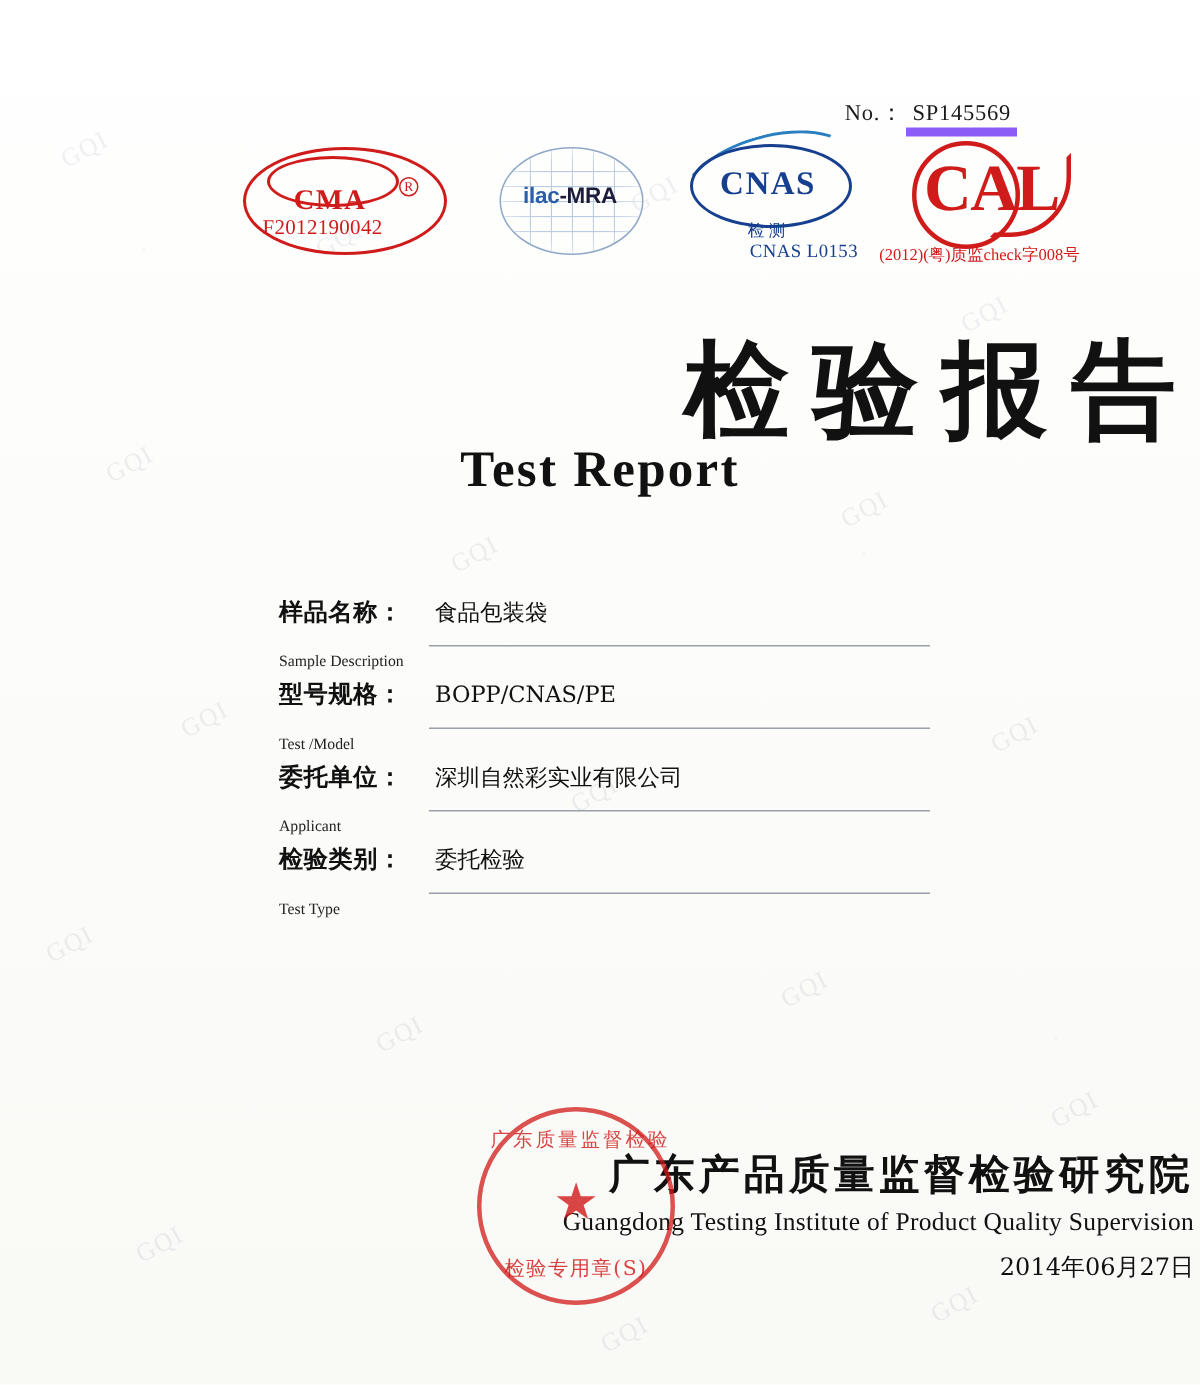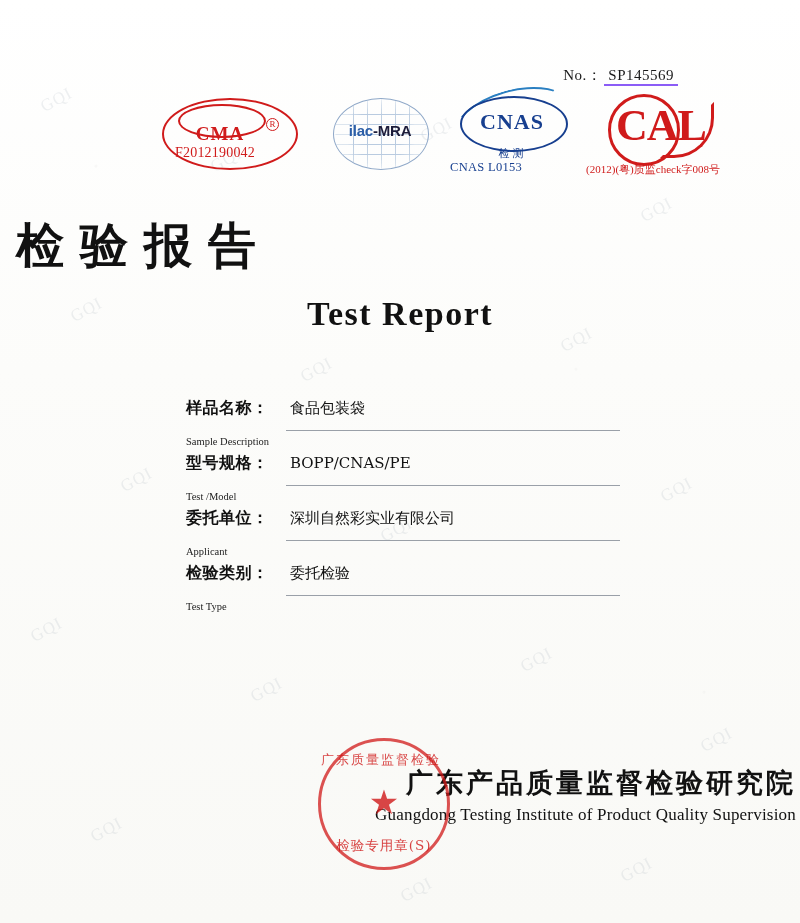--- a/index.html
+++ b/index.html
@@ -58,21 +58,21 @@
     position: absolute;
     top: 66px;
     right: 122px;
     font-size: 15px;
     color: #1a1a1a;
     letter-spacing: 0.5px;
     white-space: nowrap;
   }
   .report-no .no-label { font-family: "Liberation Serif", serif; }
   .report-no .no-value {
-    border-bottom: 2px solid #8b5cf6;
+    border-bottom: 6px solid #8b5cf6;
     padding: 0 4px 1px 4px;
     margin-left: 2px;
   }
 
   .marks {
     position: absolute;
     top: 92px;
     left: 150px;
     width: 520px;
     height: 100px;
@@ -239,21 +239,21 @@
     text-align: center;
     color: #173f8f;
     font-size: 11px;
     font-family: "Liberation Sans", sans-serif;
   }
   .cnas .cn-code {
     position: absolute;
     left: 0;
     right: 0;
     top: 68px;
-    text-align: left;
+    text-align: right;
     color: #173f8f;
     font-size: 12.5px;
     font-family: "Liberation Serif", serif;
     letter-spacing: 0.3px;
   }
 
   
   .cal {
     position: absolute;
     left: 440px;
@@ -303,24 +303,24 @@
     font-family: "Liberation Serif", serif;
     white-space: nowrap;
   }
 
   
   .title-cn {
     position: absolute;
     top: 214px;
     left: 0;
     right: 0;
-    text-align: left;
-    font-family: "DejaVu Serif", "Liberation Serif", serif;
-    font-weight: bold;
-    font-size: 48px;
+    text-align: right;
+    font-family: "DejaVu Serif", "Liberation Serif", serif;
+    font-weight: bold;
+    font-size: 70px;
     letter-spacing: 16px;
     color: #111;
     text-indent: 16px;
   }
   .title-en {
     position: absolute;
     top: 295px;
     left: 0;
     right: 0;
     text-align: center;
@@ -430,21 +430,21 @@
     transform: translate(-50%, -54%);
     color: rgba(208, 24, 24, 0.8);
     font-size: 34px;
     line-height: 1;
   }
   .seal .seal-top-text {
     position: absolute;
     left: 0;
     right: 0;
     top: 10px;
-    text-align: left;
+    text-align: right;
     color: rgba(208, 24, 24, 0.8);
     font-family: "DejaVu Serif", "Liberation Serif", serif;
     font-size: 13px;
     letter-spacing: 2px;
   }
   .seal .seal-bottom-text {
     position: absolute;
     left: 0;
     right: 0;
     bottom: 12px;
@@ -572,20 +572,21 @@
       </div>
       <div class="field-value">委托检验</div>
       <div class="field-underline"></div>
     </div>
 
   </div>
 
   <div class="footer">
     <div class="org-cn">广东产品质量监督检验研究院</div>
     <div class="org-en">Guangdong Testing Institute of Product Quality Supervision</div>
+    <div class="issue-date">2014年06月27日</div>
   </div>
 
   <div class="seal">
     <div class="seal-top-text">广东质量监督检验</div>
     <div class="seal-star">★</div>
     <div class="seal-bottom-text">检验专用章(S)</div>
   </div>
 
 </div>
 

